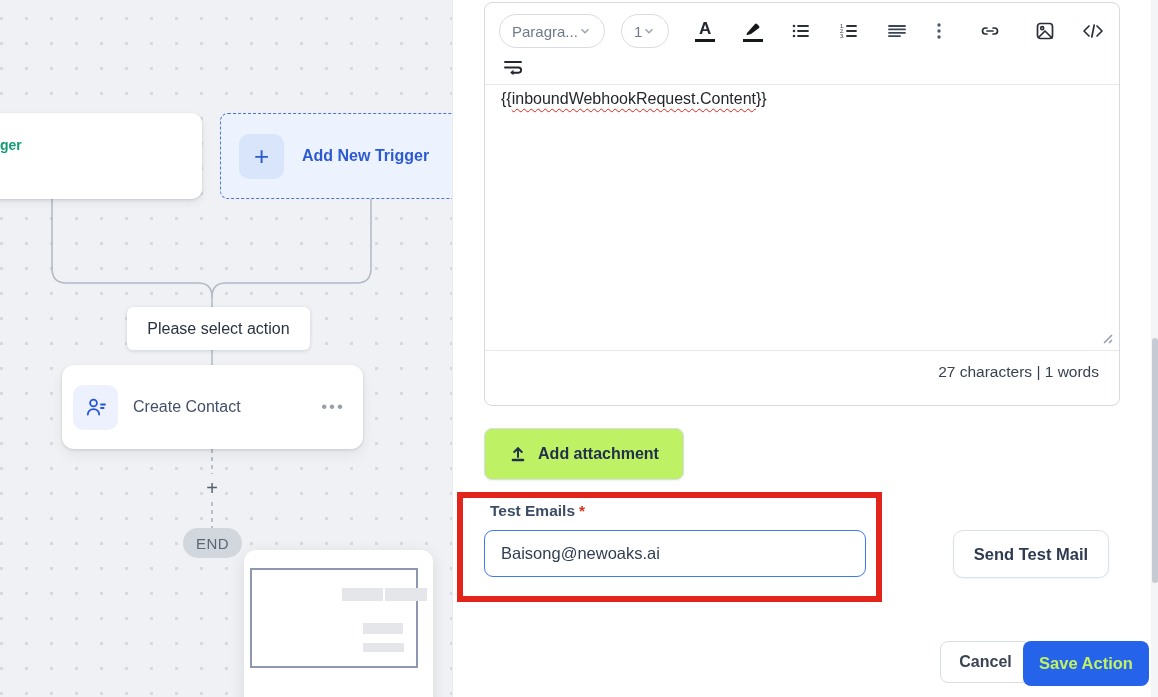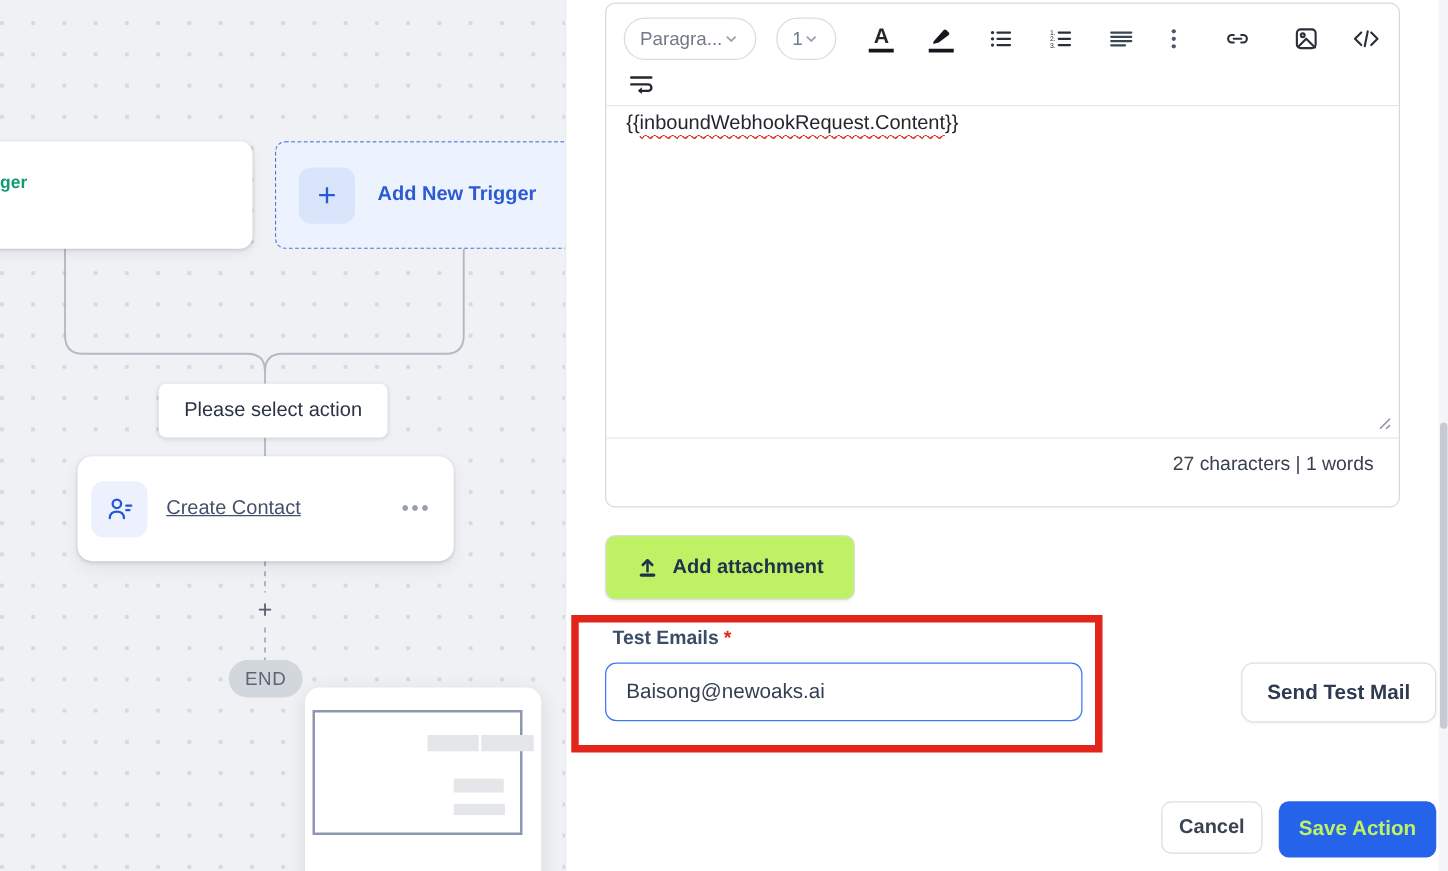--- a/index.html
+++ b/index.html
@@ -30,21 +30,21 @@
   .select-action { position:absolute; left:127px; top:307px; width:183px; height:43px;
     background:#fff; border-radius:6px; display:flex; align-items:center; justify-content:center;
     font-size:16px; color:#2a3342; box-shadow:0 1px 4px rgba(16,24,40,.14); }
 
   .action-card { position:absolute; left:62px; top:365px; width:301px; height:84px;
     background:#fff; border-radius:12px; cursor:pointer;
     box-shadow:0 1px 3px rgba(16,24,40,.14), 0 6px 14px rgba(16,24,40,.06);
     display:flex; align-items:center; }
   .person-tile { width:45px; height:45px; border-radius:10px; background:#edf1fd;
     margin-left:11px; display:flex; align-items:center; justify-content:center; }
-  .action-label { font-size:16px; color:#44506a; margin-left:15px; flex:1;text-decoration:underline; }
+  .action-label { font-size:16px; color:#44506a; margin-left:15px; flex:1; }
   .dots-menu { color:#98a0ac; font-size:17px; letter-spacing:2px; margin-right:18px;
     cursor:pointer; line-height:10px; }
 
   .plus-connector { position:absolute; left:202px; top:478px; width:20px; height:20px;
     text-align:center; font-size:20px; color:#57606f; cursor:pointer; line-height:20px; }
 
   .end-badge { position:absolute; left:183px; top:528px; width:59px; height:30px;
     background:#d2d6dd; border-radius:15px; display:flex; align-items:center; justify-content:center;
     font-size:15px; color:#5d6675; letter-spacing:.5px; }
 
@@ -100,26 +100,26 @@
     border:6px solid #e3241a; pointer-events:none; z-index:5; }
 
   .test-label { position:absolute; left:37px; top:502px; font-size:15.5px;
     font-weight:600; color:#3b4d66; }
   .req-star { color:#e02b1b; margin-left:4px; }
   .test-input { position:absolute; left:31px; top:530px; width:382px; height:47px;
     border:1.6px solid #3e79f2; border-radius:9px; padding:0 16px;
     font-size:16.5px; color:#323e52; outline:none; background:#fff;
     font-family:"Liberation Sans",sans-serif; }
 
-  .send-test-btn { position:absolute; left:540px; top:530px; width:156px; height:48px;
+  .send-test-btn { position:absolute; left:500px; top:530px; width:156px; height:48px;
     background:#fff; border:1px solid #dce0e8; border-radius:10px; cursor:pointer;
     font-size:16.5px; font-weight:600; color:#2e3a50; font-family:"Liberation Sans",sans-serif;
     box-shadow:0 1px 2px rgba(16,24,40,.05); }
 
-  .cancel-btn { position:absolute; left:476px; top:641px; width:81px; height:42px;
+  .cancel-btn { position:absolute; left:487px; top:641px; width:91px; height:42px;
     background:#fff; border:1px solid #d9dde4; border-radius:8px; cursor:pointer;
     font-size:16px; font-weight:600; color:#3a4354; font-family:"Liberation Sans",sans-serif; }
   .save-btn { position:absolute; left:570px; top:641px; width:126px; height:45px;
     background:#2563eb; border:none; border-radius:8px; cursor:pointer;
     font-size:16.5px; font-weight:600; color:#bef264; font-family:"Liberation Sans",sans-serif; }
 
   .scroll-track { position:absolute; left:698px; top:0; width:8px; height:697px; background:#f4f5f7; }
   .scroll-thumb { position:absolute; left:699px; top:338px; width:6px; height:245px;
     background:#c6cad2; border-radius:3px; cursor:grab; }
 </style>

